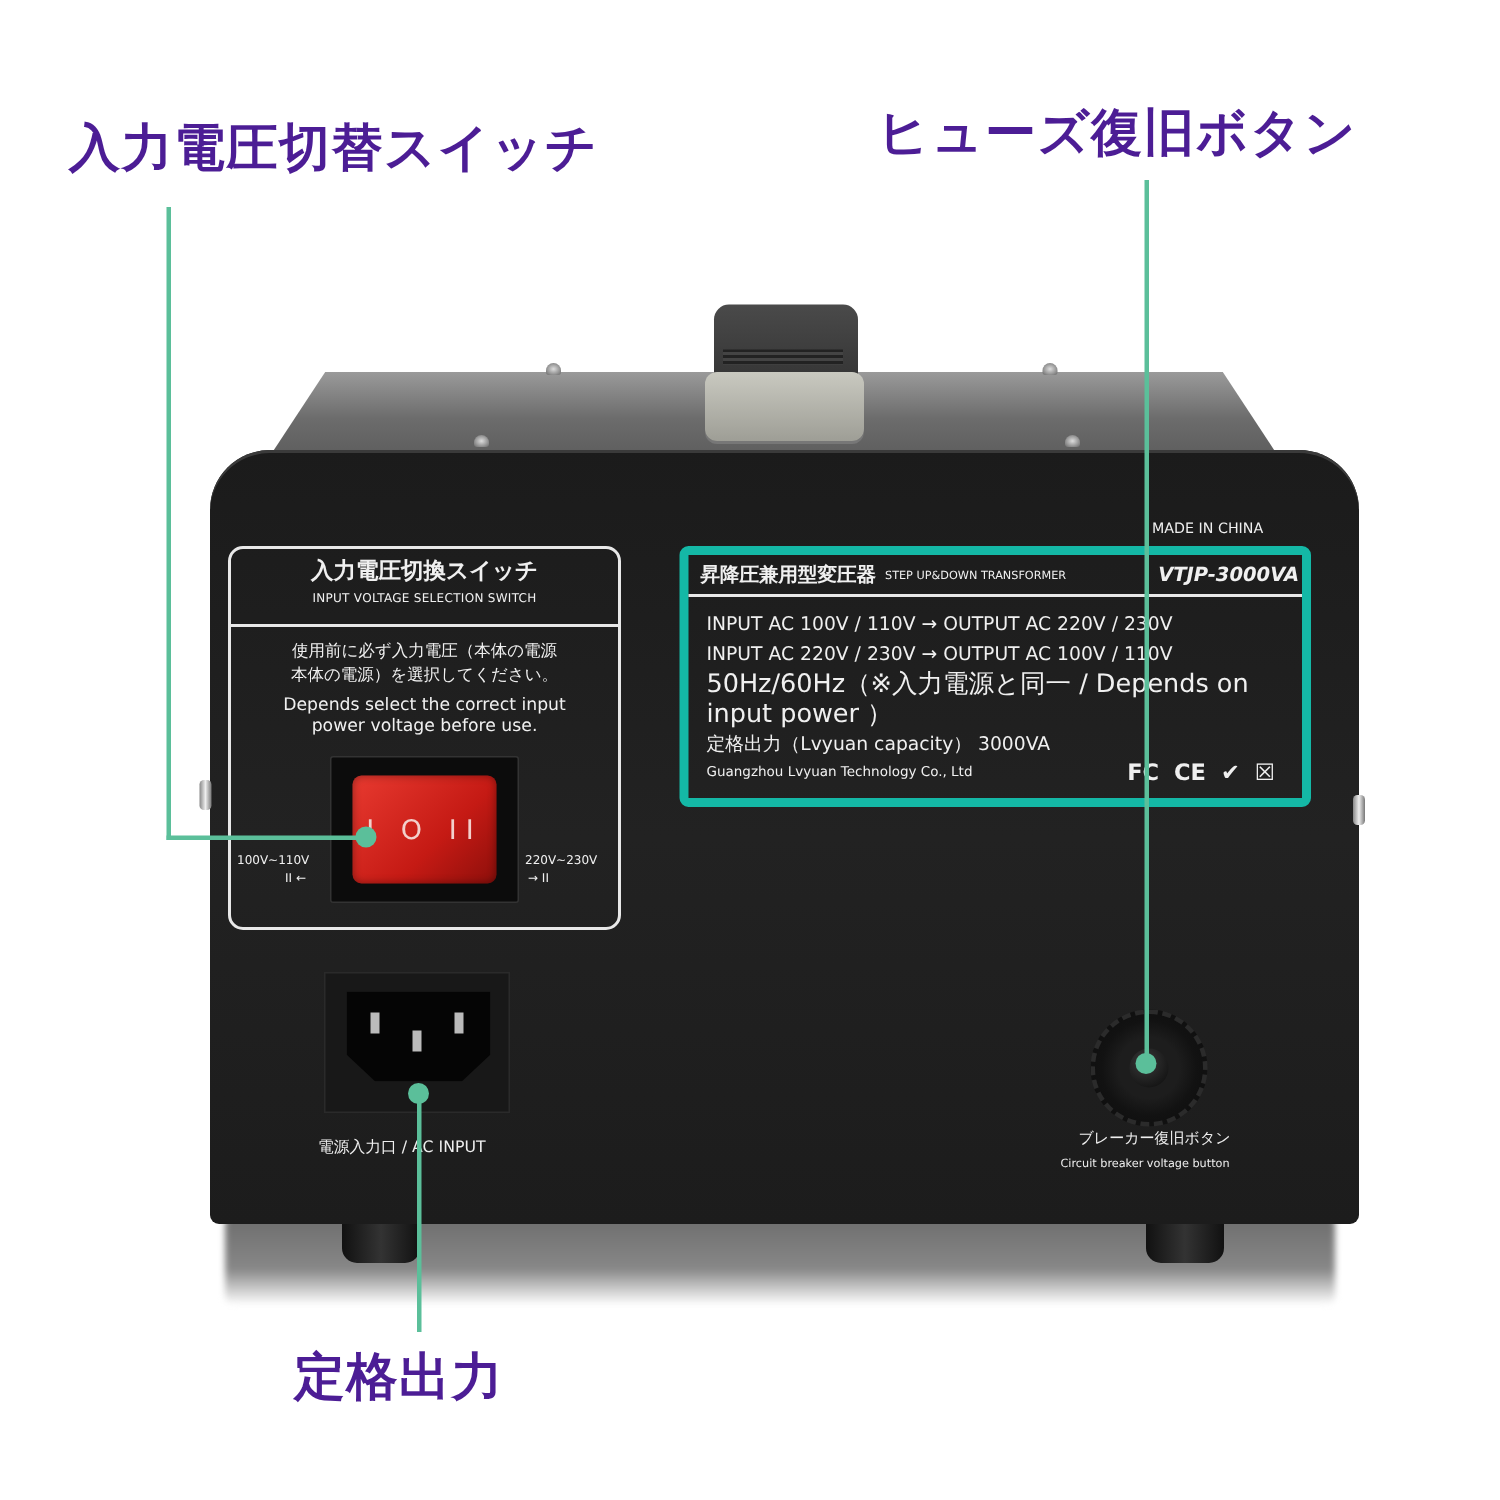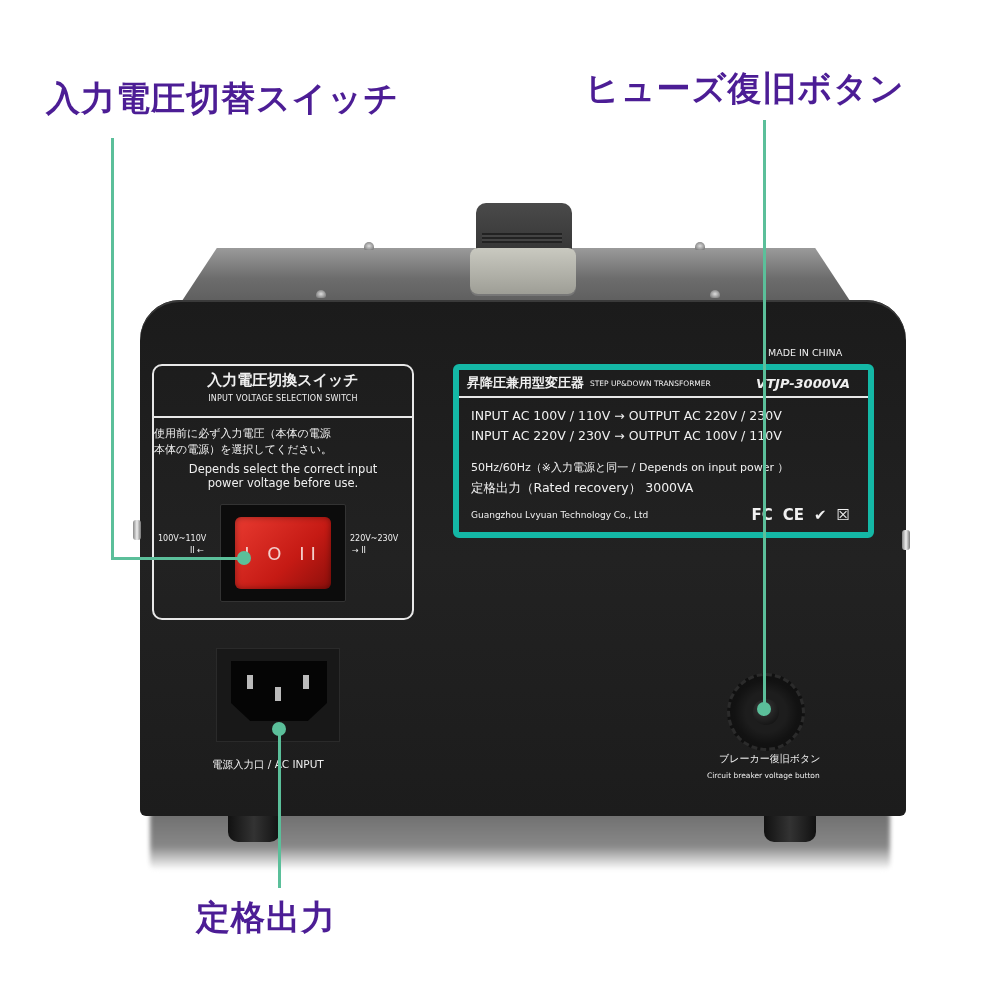--- a/index.html
+++ b/index.html
@@ -31,36 +31,36 @@
   .foot { position:absolute; width:52px; height:30px; background:linear-gradient(90deg,#111,#333,#111);
           border-radius:0 0 10px 10px; }
   .side-knob { position:absolute; width:8px; height:20px; background:linear-gradient(90deg,#888,#eee,#777); border-radius:3px; }
 
   
   .lbox { position:absolute; left:152px; top:364px; width:258px; height:252px;
           border:2px solid #e8e8e8; border-radius:10px; color:#f0f0f0; }
   .lbox .hdr { height:50px; border-bottom:2px solid #e8e8e8; text-align:center; }
   .lbox .t1 { font-size:15px; font-weight:bold; padding-top:5px; }
   .lbox .t2 { font-size:8px; padding-top:4px; letter-spacing:0.2px; }
-  .lbox .jp { font-size:11px; line-height:16px; margin-top:8px; }
+  .lbox .jp { font-size:11px; text-align:center; line-height:16px; margin-top:8px; }
   .lbox .en { font-size:11.5px; text-align:center; line-height:14px; margin-top:4px; }
-  .lbl-small { font-size:8px; color:#f0f0f0; white-space:nowrap; }
+  .lbl-small { font-size:8px; color:#f0f0f0; white-space:nowrap;margin-top:35px; }
   .switch-frame { position:absolute; left:220px; top:504px; width:124px; height:96px; background:#0c0c0c;
                   border:1px solid #333; border-radius:2px; }
   .rocker { position:absolute; left:14px; top:12px; width:96px; height:72px; border-radius:6px;
             background:linear-gradient(135deg,#e83a30,#c51a14 60%,#8d0f0b); box-shadow: inset 0 0 6px rgba(0,0,0,.4); }
   .rocker .sym { position:absolute; left:0; right:0; top:26px; text-align:center; color:#f3d0cc; font-size:18px; letter-spacing:6px; }
 
   
   .rbox { position:absolute; left:453px; top:364px; width:409px; height:162px; border:6px solid #14b8a6;
           border-radius:6px; color:#f0f0f0; }
   .rbox .hdr { height:26px; border-bottom:2px solid #e8e8e8; display:flex; align-items:center; padding-left:8px; white-space:nowrap; }
   .rbox .hdr .jp { font-size:13px; font-weight:bold; }
   .rbox .hdr .en { font-size:7.5px; margin-left:6px; }
-  .rbox .hdr .model { font-size:13px; font-weight:bold; font-style:italic; margin-left:auto; padding-right:18px; }
+  .rbox .hdr .model { font-size:13px; font-weight:bold; font-style:italic; margin-left:auto; padding-right:2px; }
   .rbox .rows { padding:8px 0 0 12px; font-size:12.5px; line-height:20px; }
   .rbox .company { position:absolute; left:12px; bottom:12px; font-size:9px; }
   .rbox .certs { position:absolute; right:18px; bottom:8px; display:flex; gap:10px; align-items:center; font-weight:bold; font-size:15px; }
   .made { position:absolute; left:768px; top:347px; font-size:9.5px; color:#f0f0f0; }
 
   
   .inlet { position:absolute; left:216px; top:648px; width:122px; height:92px; background:#181818; border:1px solid #2a2a2a; }
   .inlet .hole { position:absolute; left:14px; top:12px; width:96px; height:60px; background:#050505;
                  clip-path:polygon(0 0,100% 0,100% 70%,80% 100%,20% 100%,0 70%); }
   .pin { position:absolute; width:6px; height:14px; background:#bbb; }
@@ -124,22 +124,22 @@
 <div class="made">MADE IN CHINA</div>
 <div class="rbox">
   <div class="hdr">
     <span class="jp">昇降圧兼用型変圧器</span>
     <span class="en">STEP UP&amp;DOWN TRANSFORMER</span>
     <span class="model">VTJP-3000VA</span>
   </div>
   <div class="rows">
     <div>INPUT AC 100V / 110V  →  OUTPUT AC 220V / 230V</div>
     <div>INPUT AC 220V / 230V  →  OUTPUT AC 100V / 110V</div>
-    <div style="font-size:11px;margin-top:12px;">50Hz/60Hz（※入力電源と同一 / Depends on input power ）</div>
-    <div>定格出力（Rated recovery） 3000VA</div>
+    <div style="font-size:17px;">50Hz/60Hz（※入力電源と同一 / Depends on input power ）</div>
+    <div>定格出力（Lvyuan capacity） 3000VA</div>
   </div>
   <div class="company">Guangzhou Lvyuan Technology Co., Ltd</div>
   <div class="certs">
     <span>FC</span>
     <span>CE</span>
     <span>✔</span>
     <span>☒</span>
   </div>
 </div>
 

